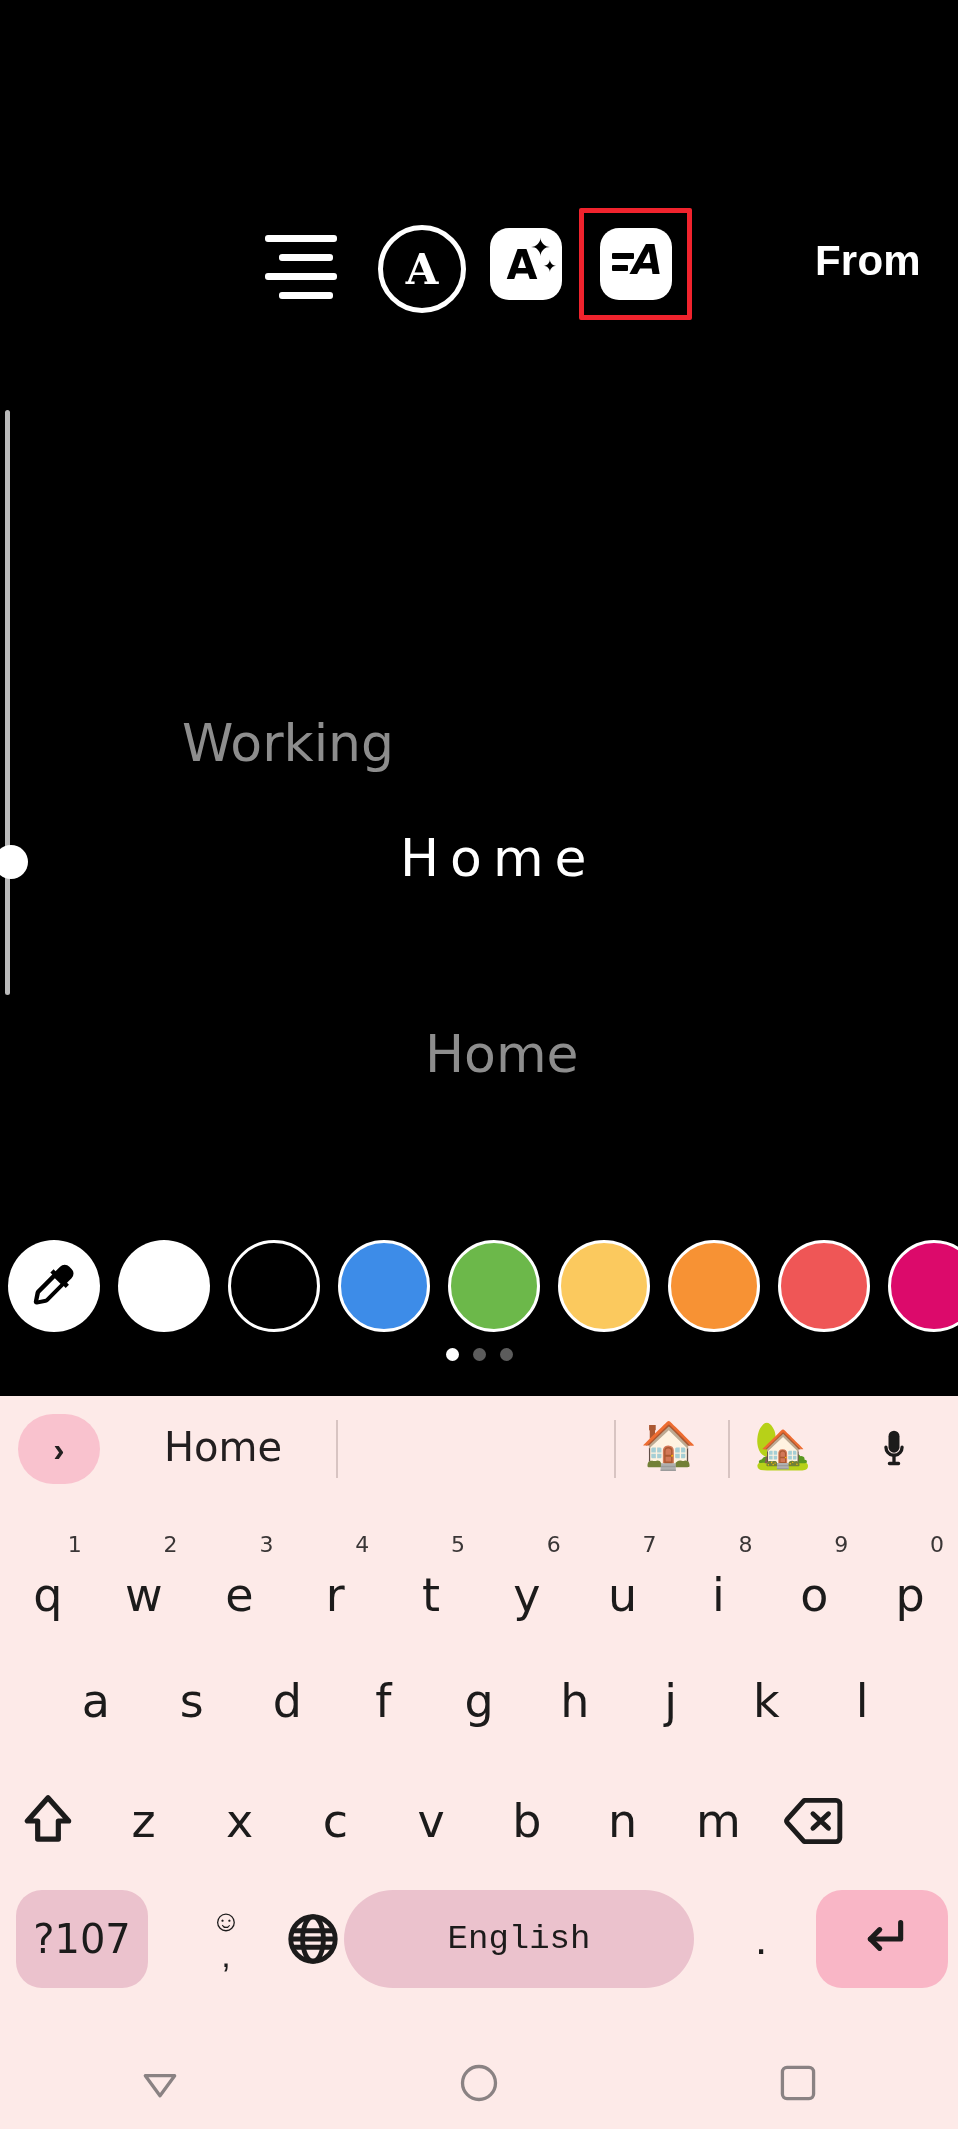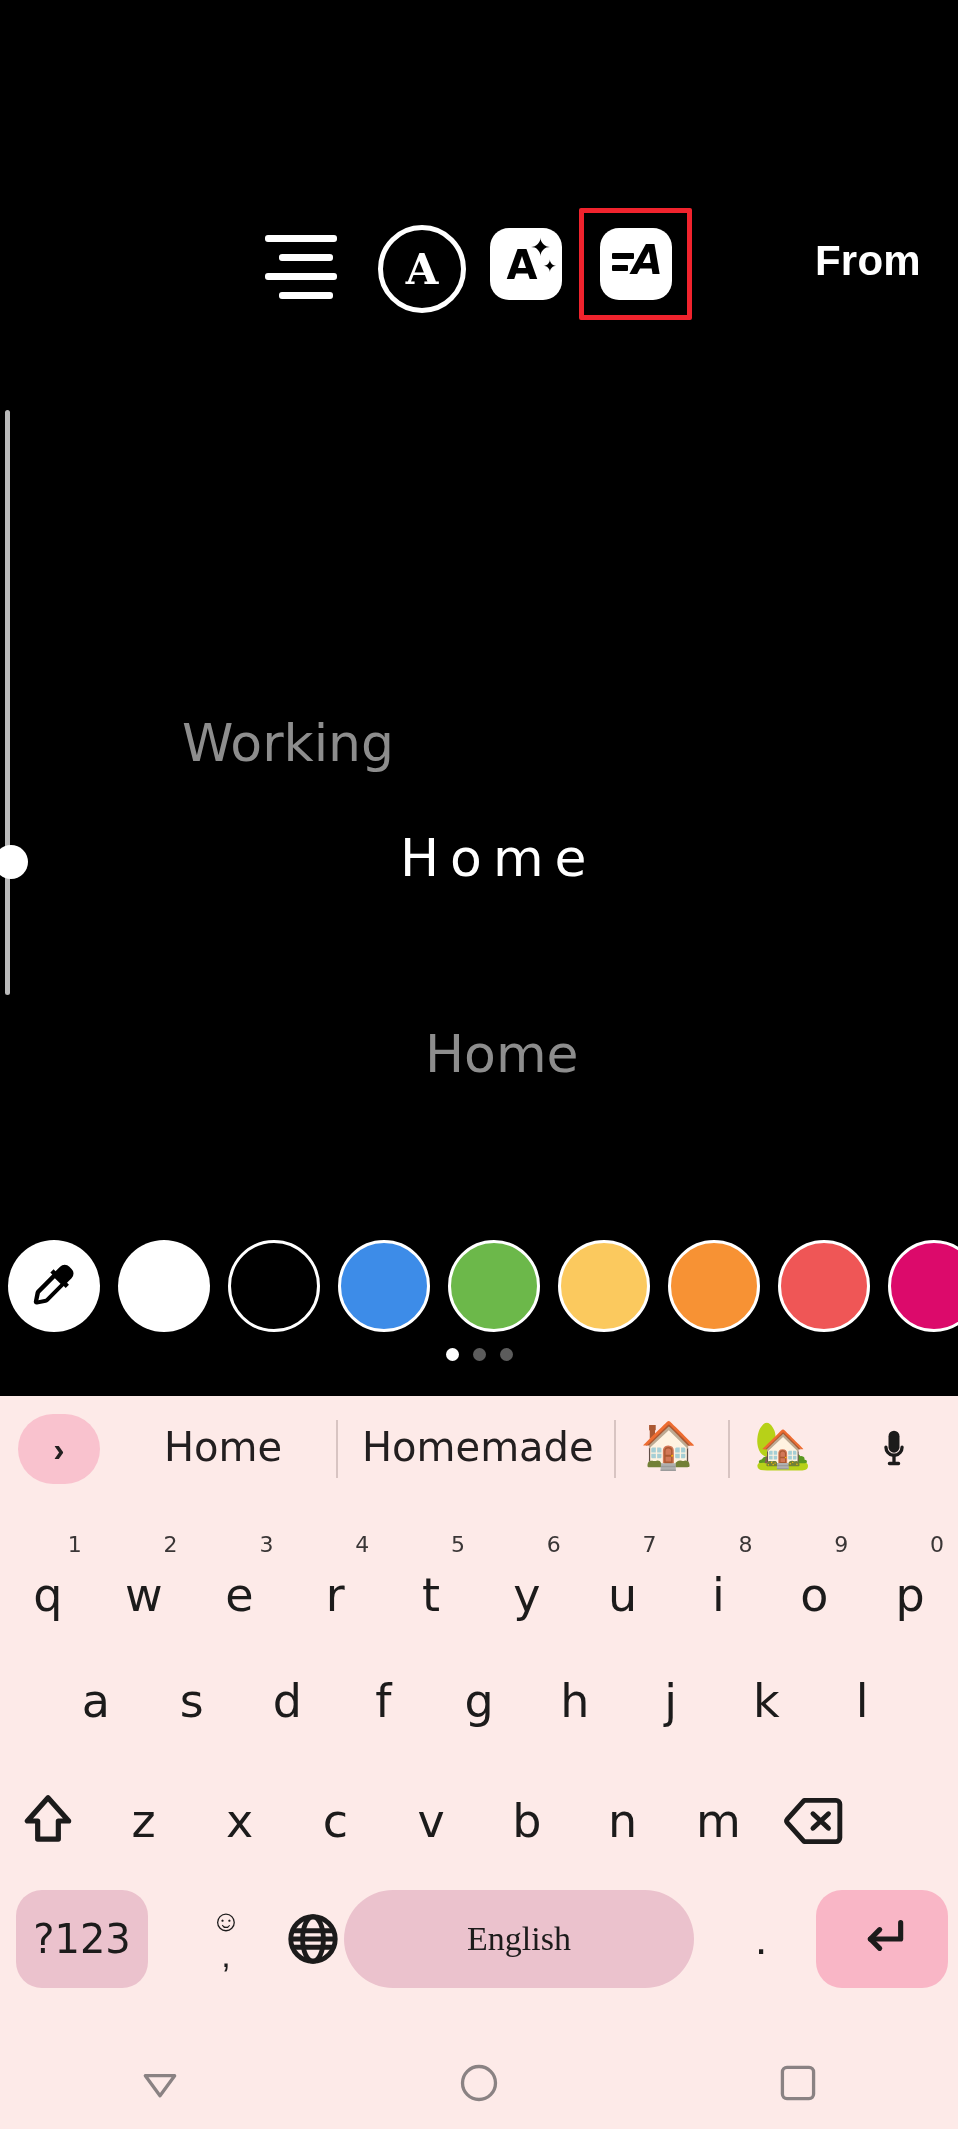--- a/index.html
+++ b/index.html
@@ -100,21 +100,21 @@
   .k-special{background:transparent;}
 
   .k123{position:absolute;left:16px;top:494px;width:132px;height:98px;border-radius:26px;background:#ebc2cd;
         display:flex;align-items:center;justify-content:center;color:#1c1b1b;font-size:40px;font-family:"DejaVu Sans", sans-serif;}
   .kemoji{position:absolute;left:176px;top:494px;width:100px;height:98px;display:flex;flex-direction:column;
           align-items:center;justify-content:center;color:#1c1b1b;}
   .kemoji .face{font-size:30px;line-height:1;}
   .kemoji .comma{font-size:34px;line-height:1;margin-top:2px;}
   .kglobe{position:absolute;left:258px;top:494px;width:110px;height:98px;display:flex;align-items:center;justify-content:center;}
   .kspace{position:absolute;left:344px;top:494px;width:350px;height:98px;border-radius:49px;background:#ebc2cd;
-          display:flex;align-items:center;justify-content:center;color:#1c1b1b;font-size:34px;font-family:Liberation Serif, serif;}
+          display:flex;align-items:center;justify-content:center;color:#1c1b1b;font-size:34px;font-family:Liberation Mono, monospace;}
   .kdot{position:absolute;left:716px;top:494px;width:90px;height:98px;display:flex;align-items:center;justify-content:center;
         color:#1c1b1b;font-size:44px;}
   .kenter{position:absolute;left:816px;top:494px;width:132px;height:98px;border-radius:26px;background:#f9b6c6;
           display:flex;align-items:center;justify-content:center;}
 
   
   .navbar{position:absolute;left:0;top:2036px;width:958px;height:93px;background:#fdeae8;
           display:flex;align-items:center;justify-content:space-around;}
   .navbar .nv{width:60px;height:60px;display:flex;align-items:center;justify-content:center;}
 </style>
@@ -185,21 +185,20 @@
       <i></i>
     </div>
   </div>
 
   <div class="keyboard">
 
     <div class="sugg">
       <div class="sugg-arrow">›</div>
       <div class="sugg-word" style="left:164px">Home</div>
       <div class="sugg-div" style="left:336px"></div>
-      <div class="sugg-word" style="left:362px">Homemade</div>
       <div class="sugg-div" style="left:614px"></div>
       <div class="sugg-emoji" style="left:640px">🏠</div>
       <div class="sugg-div" style="left:728px"></div>
       <div class="sugg-emoji" style="left:754px">🏡</div>
       <svg class="mic" viewBox="0 0 24 24">
         <path d="M12 14a3 3 0 0 0 3-3V5a3 3 0 0 0-6 0v6a3 3 0 0 0 3 3z" fill="#1c1b1b"></path>
         <path d="M17.3 11a.9.9 0 1 0-1.8 0 3.5 3.5 0 0 1-7 0 .9.9 0 1 0-1.8 0 5.3 5.3 0 0 0 4.4 5.2V19h-1.6a.9.9 0 1 0 0 1.8h5a.9.9 0 1 0 0-1.8h-1.6v-2.8A5.3 5.3 0 0 0 17.3 11z" fill="#1c1b1b"></path>
       </svg>
     </div>
 
@@ -273,21 +272,21 @@
       <div class="key">m</div>
       <div class="key bksp k-special">
         <svg viewBox="0 0 24 24">
           <path d="M8.2 4h12.3a1.5 1.5 0 0 1 1.5 1.5v13a1.5 1.5 0 0 1-1.5 1.5H8.2L1.6 12.6a1 1 0 0 1 0-1.2L8.2 4z" fill="none" stroke="#1c1b1b" stroke-width="1.9" stroke-linejoin="round"></path>
           <path d="M11.6 9.2l6 5.6M17.6 9.2l-6 5.6" stroke="#1c1b1b" stroke-width="1.9" stroke-linecap="round"></path>
         </svg>
       </div>
     </div>
 
     <div>
-      <div class="k123">?123</div>
+      <div class="k123">?107</div>
       <div class="kemoji">
         <span class="face">☺</span>
         <span class="comma">,</span>
       </div>
       <div class="kglobe">
         <svg viewBox="0 0 24 24" style="width:58px;height:58px">
           <circle cx="12" cy="12" r="9.2" fill="none" stroke="#1c1b1b" stroke-width="2"></circle>
           <ellipse cx="12" cy="12" rx="4.3" ry="9.2" fill="none" stroke="#1c1b1b" stroke-width="2"></ellipse>
           <path d="M3 8.6h18M3 15.4h18M2.8 12h18.4" stroke="#1c1b1b" stroke-width="2"></path>
         </svg>

